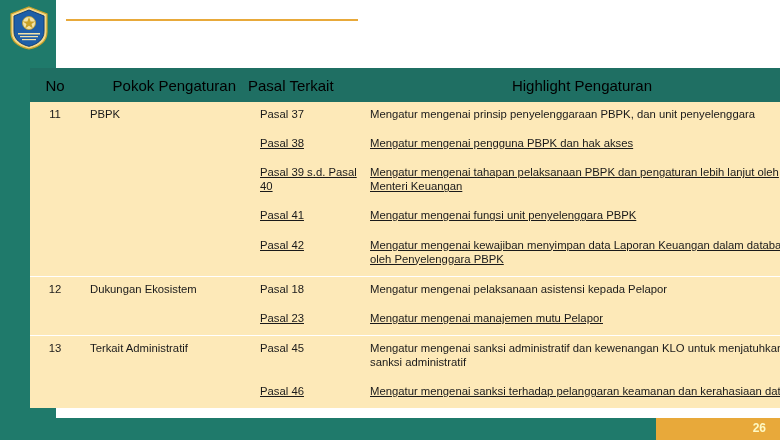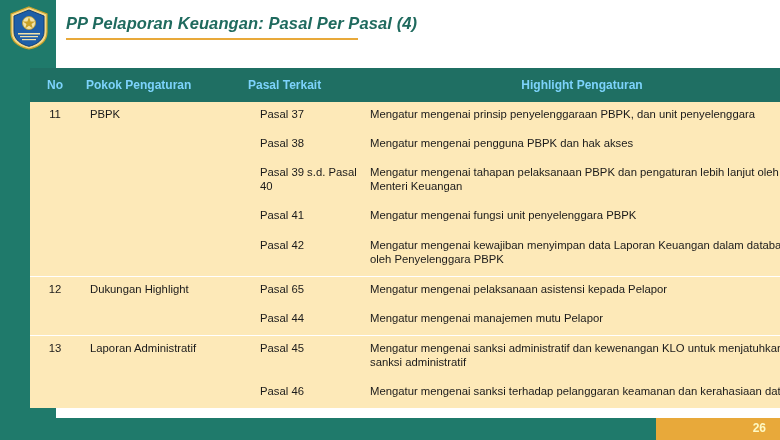--- a/index.html
+++ b/index.html
@@ -64,30 +64,30 @@
     top: 68px;
     width: 722px;
   }
   table {
     border-collapse: collapse;
     width: 722px;
     table-layout: fixed;
   }
   thead th {
     background: #1f6f63;
-    color: #7dd3fc;
-    font-size: 12px;
-    font-weight: bold;
+    color: #000000;
+    font-size: 15px;
+    font-weight: normal;
     padding: 6px 6px;
     text-align: left;
     vertical-align: middle;
     height: 22px;
   }
   th.col-no      { width: 38px;  text-align: center; }
-  th.col-pokok   { width: 150px; }
+  th.col-pokok   { width: 150px; text-align: right; }
   th.col-pasal   { width: 110px; margin-left: 29px; }
   th.col-high    { width: 424px; text-align: center; }
 
   tbody td {
     background: #fde9b8;
     font-size: 11.3px;
     color: #1a1a1a;
     vertical-align: top;
     padding: 5px 6px 5px 6px;
     line-height: 1.25;
@@ -96,21 +96,21 @@
   td.c-pokok { width: 150px; padding-left: 10px; }
   td.c-pasal { width: 110px; padding-left: 18px; }
   td.c-high  { width: 424px; }
 
   tbody tr.group-start td {
     border-top: 1px solid #ffffff;
   }
   tbody tr.first-row td { border-top: none; }
 
   
-  td.pad-top { padding-top: 10px; }
+  td.pad-top { padding-top: 10px; text-decoration: underline; }
   td.pad-bot { padding-bottom: 10px; }
 
   
   .footer {
     position: absolute;
     left: 0;
     bottom: 0;
     width: 780px;
     height: 22px;
     background: #1f7a6b;
@@ -153,21 +153,20 @@
     <path d="M20 4 L35 10 L35 25.5 C35 34 27.5 38.5 20 40.3 C12.5 38.5 5 34 5 25.5 L5 10 Z" fill="#1f5fa8" stroke="#0f3f78" stroke-width="1"></path>
     <circle cx="20" cy="17" r="6.5" fill="#f2e3a8" stroke="#c9a227" stroke-width="0.8"></circle>
     <path d="M20 11 L21.6 15.4 L26.2 15.4 L22.5 18.1 L23.9 22.5 L20 19.8 L16.1 22.5 L17.5 18.1 L13.8 15.4 L18.4 15.4 Z" fill="#c9a227"></path>
     <rect x="9" y="27" width="22" height="1.5" fill="#f2e3a8"></rect>
     <rect x="11" y="30" width="18" height="1.2" fill="#f2e3a8"></rect>
     <rect x="13" y="33" width="14" height="1.2" fill="#f2e3a8"></rect>
   </svg>
 </div>
 
 <div class="header">
-  <div class="header-title">PP Pelaporan Keuangan: Pasal Per Pasal (4)</div>
   <div class="header-rule"></div>
 </div>
 
 <div class="table-wrap">
   <table>
     <thead>
       <tr>
         <th class="col-no">No</th>
         <th class="col-pokok">Pokok Pengaturan</th>
         <th class="col-pasal">Pasal Terkait</th>
@@ -202,34 +201,34 @@
       </tr>
       <tr>
         <td class="c-no pad-top pad-bot"></td>
         <td class="c-pokok pad-top pad-bot"></td>
         <td class="c-pasal pad-top pad-bot">Pasal 42</td>
         <td class="c-high pad-top pad-bot">Mengatur mengenai kewajiban menyimpan data Laporan Keuangan dalam database oleh Penyelenggara PBPK</td>
       </tr>
 
       <tr class="group-start">
         <td class="c-no">12</td>
-        <td class="c-pokok">Dukungan Highlight</td>
-        <td class="c-pasal">Pasal 65</td>
+        <td class="c-pokok">Dukungan Ekosistem</td>
+        <td class="c-pasal">Pasal 18</td>
         <td class="c-high">Mengatur mengenai pelaksanaan asistensi kepada Pelapor</td>
       </tr>
       <tr>
         <td class="c-no pad-top pad-bot"></td>
         <td class="c-pokok pad-top pad-bot"></td>
-        <td class="c-pasal pad-top pad-bot">Pasal 44</td>
+        <td class="c-pasal pad-top pad-bot">Pasal 23</td>
         <td class="c-high pad-top pad-bot">Mengatur mengenai manajemen mutu Pelapor</td>
       </tr>
 
       <tr class="group-start">
         <td class="c-no">13</td>
-        <td class="c-pokok">Laporan Administratif</td>
+        <td class="c-pokok">Terkait Administratif</td>
         <td class="c-pasal">Pasal 45</td>
         <td class="c-high">Mengatur mengenai sanksi administratif dan kewenangan KLO untuk menjatuhkan sanksi administratif</td>
       </tr>
       <tr>
         <td class="c-no pad-top pad-bot"></td>
         <td class="c-pokok pad-top pad-bot"></td>
         <td class="c-pasal pad-top pad-bot">Pasal 46</td>
         <td class="c-high pad-top pad-bot">Mengatur mengenai sanksi terhadap pelanggaran keamanan dan kerahasiaan data</td>
       </tr>
 

